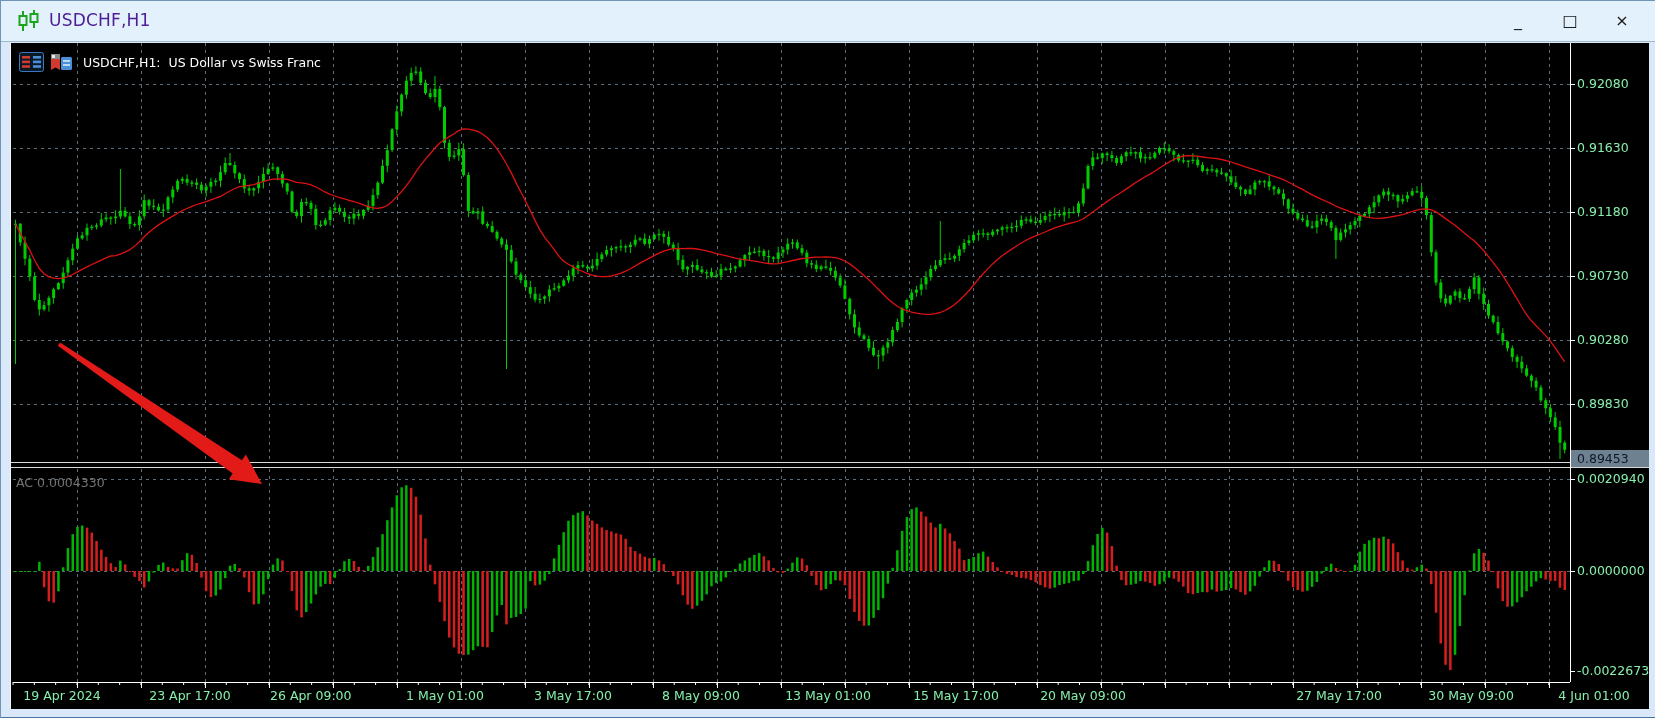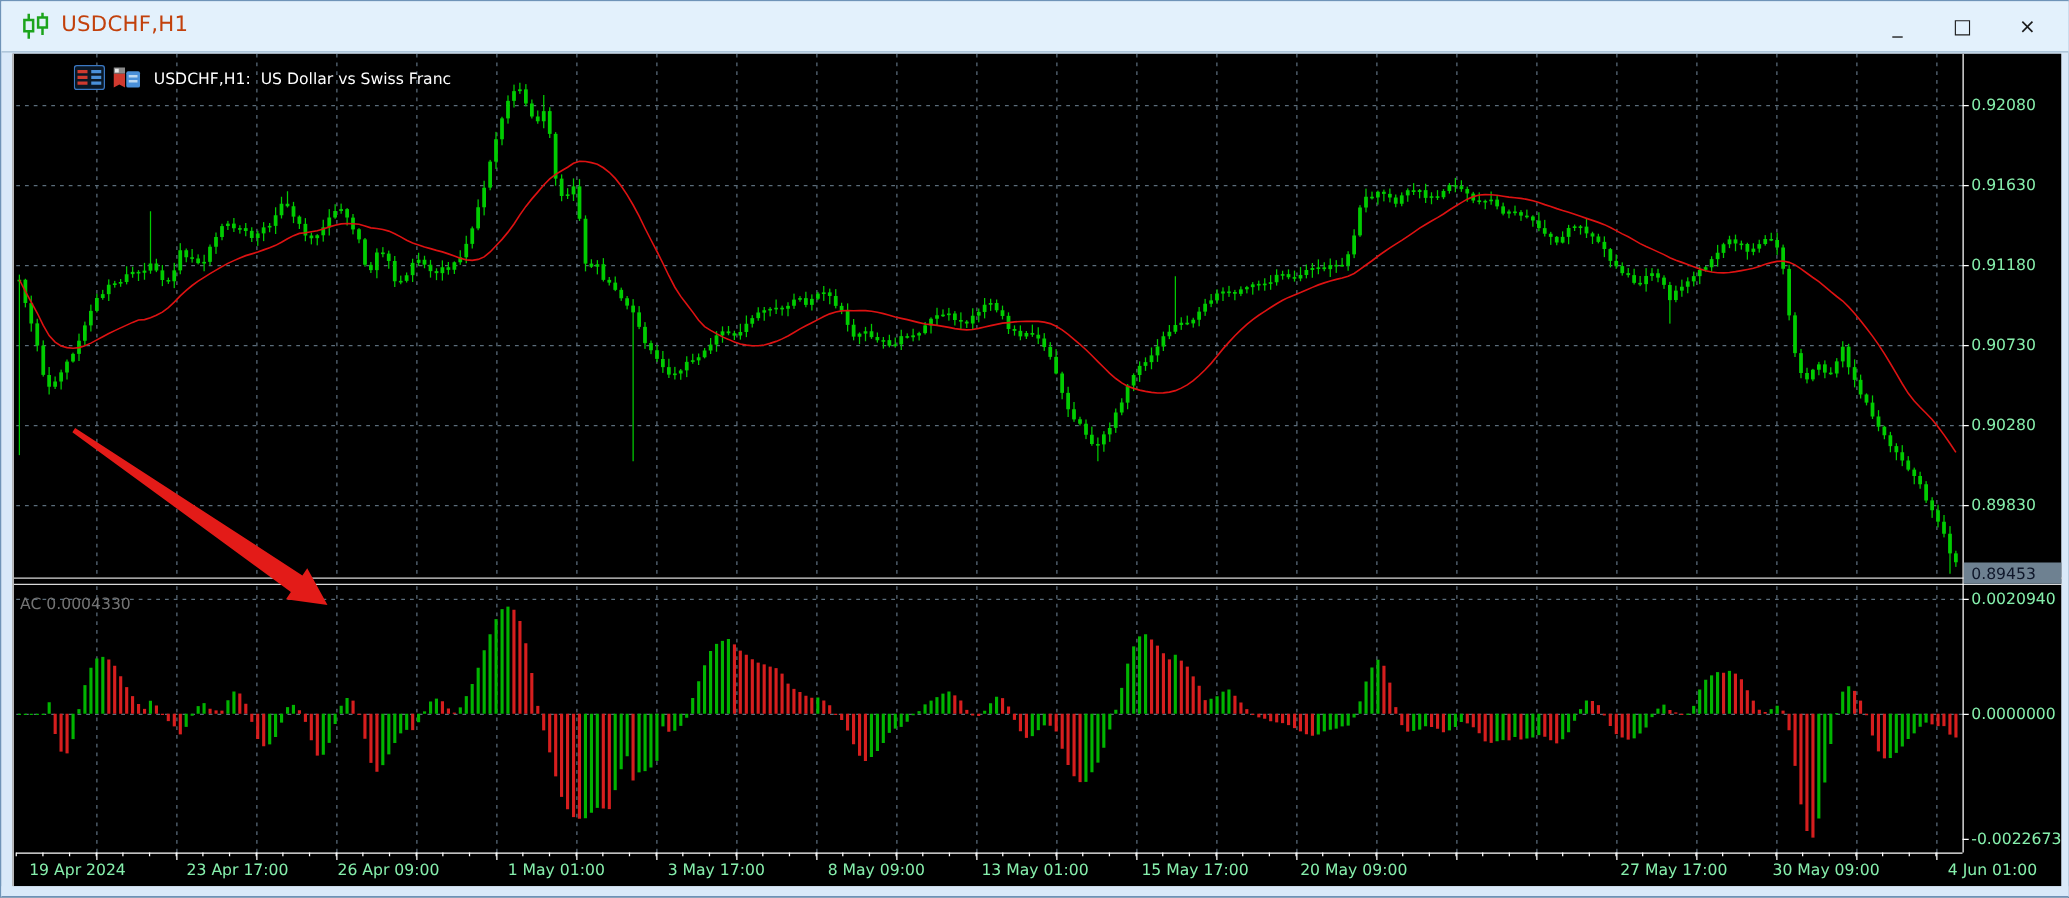--- a/index.html
+++ b/index.html
@@ -1,27 +1,27 @@
 <!DOCTYPE html>
 <html><head>
 <meta charset="utf-8">
 <style>
   html,body{margin:0;padding:0;background:#9fb6cc;font-family:"DejaVu Sans","Liberation Sans",sans-serif;}
   .window{position:relative;width:1655px;height:718px;background:#d9e9f9;overflow:hidden;
           border-top:1px solid #6f94b8;border-left:1px solid #6f94b8;box-sizing:border-box;}
   .titlebar{position:absolute;left:0;top:0;width:100%;height:40px;background:#e3f1fc;border-bottom:1px solid #9fb9cf;}
   .title-icon{position:absolute;left:16px;top:9px;width:24px;height:22px;}
-  .title-text{position:absolute;left:48px;top:9px;font-size:17px;color:#c2410c;letter-spacing:0.2px;}
+  .title-text{position:absolute;left:48px;top:9px;font-size:17px;color:#4c1d95;letter-spacing:0.2px;}
   .winbtn{position:absolute;top:0;width:46px;height:39px;text-align:center;line-height:39px;font-size:16px;color:#1a1a1a;cursor:default;}
   .btn-min{left:1494px;}
   .btn-max{left:1546px;}
   .btn-close{left:1598px;}
   .client{position:absolute;left:9px;top:42px;width:1639px;height:666px;background:#000;border-left:1px solid #f5f5f5;box-sizing:border-box;}
   .chart-svg{position:absolute;left:0;top:0;}
-  .hdr{position:absolute;left:8px;top:8px;height:22px;display:flex;align-items:center;margin-left:40px;}
+  .hdr{position:absolute;left:8px;top:8px;height:22px;display:flex;align-items:center;}
   .hdr-icon{width:25px;height:20px;margin-right:5px;}
   .hdr-text{color:#fff;font-size:12.5px;margin-left:4px;white-space:pre;}
   .ind-label{position:absolute;left:5px;top:432px;color:#737373;font-size:12.5px;}
   .axis-label{position:absolute;color:#86efac;font-size:12.5px;white-space:nowrap;}
   .price-badge{position:absolute;left:1560px;top:407px;width:72px;height:17px;background:#6e8191;color:#0f172a;
                font-size:12.5px;line-height:17px;padding-left:6px;}
   .bottombar{position:absolute;left:0;top:708px;width:100%;height:10px;background:#d9e9f9;border-bottom:2px solid #4a74a0;box-sizing:border-box;}
 </style>
 </head>
 <body>
@@ -1248,19 +1248,19 @@
         <span class="axis-label" style="left: 131px; top: 645px; width: 96px; text-align: center;">23 Apr 17:00</span>
         <span class="axis-label" style="left: 259px; top: 645px; width: 96px; text-align: left;">26 Apr 09:00</span>
         <span class="axis-label" style="left: 386px; top: 645px; width: 96px; text-align: center;">1 May 01:00</span>
         <span class="axis-label" style="left: 514px; top: 645px; width: 96px; text-align: center;">3 May 17:00</span>
         <span class="axis-label" style="left: 642px; top: 645px; width: 96px; text-align: center;">8 May 09:00</span>
         <span class="axis-label" style="left: 769px; top: 645px; width: 96px; text-align: center;">13 May 01:00</span>
         <span class="axis-label" style="left: 897px; top: 645px; width: 96px; text-align: center;">15 May 17:00</span>
         <span class="axis-label" style="left: 1024px; top: 645px; width: 96px; text-align: center;">20 May 09:00</span>
         <span class="axis-label" style="left: 1152px; top: 645px; width: 96px; text-align: center; margin-top: 40px;">23 May 01:00</span>
         <span class="axis-label" style="left: 1280px; top: 645px; width: 96px; text-align: center;">27 May 17:00</span>
-        <span class="axis-label" style="left: 1407px; top: 645px; width: 96px; text-align: left;">30 May 09:00</span>
+        <span class="axis-label" style="left: 1407px; top: 645px; width: 96px; text-align: right;">30 May 09:00</span>
         <span class="axis-label" style="left: 1535px; top: 645px; width: 96px; text-align: center;">4 Jun 01:00</span>
       </div>
   </div>
 
   <div class="bottombar"></div>
 </div>
 
 </body></html>

